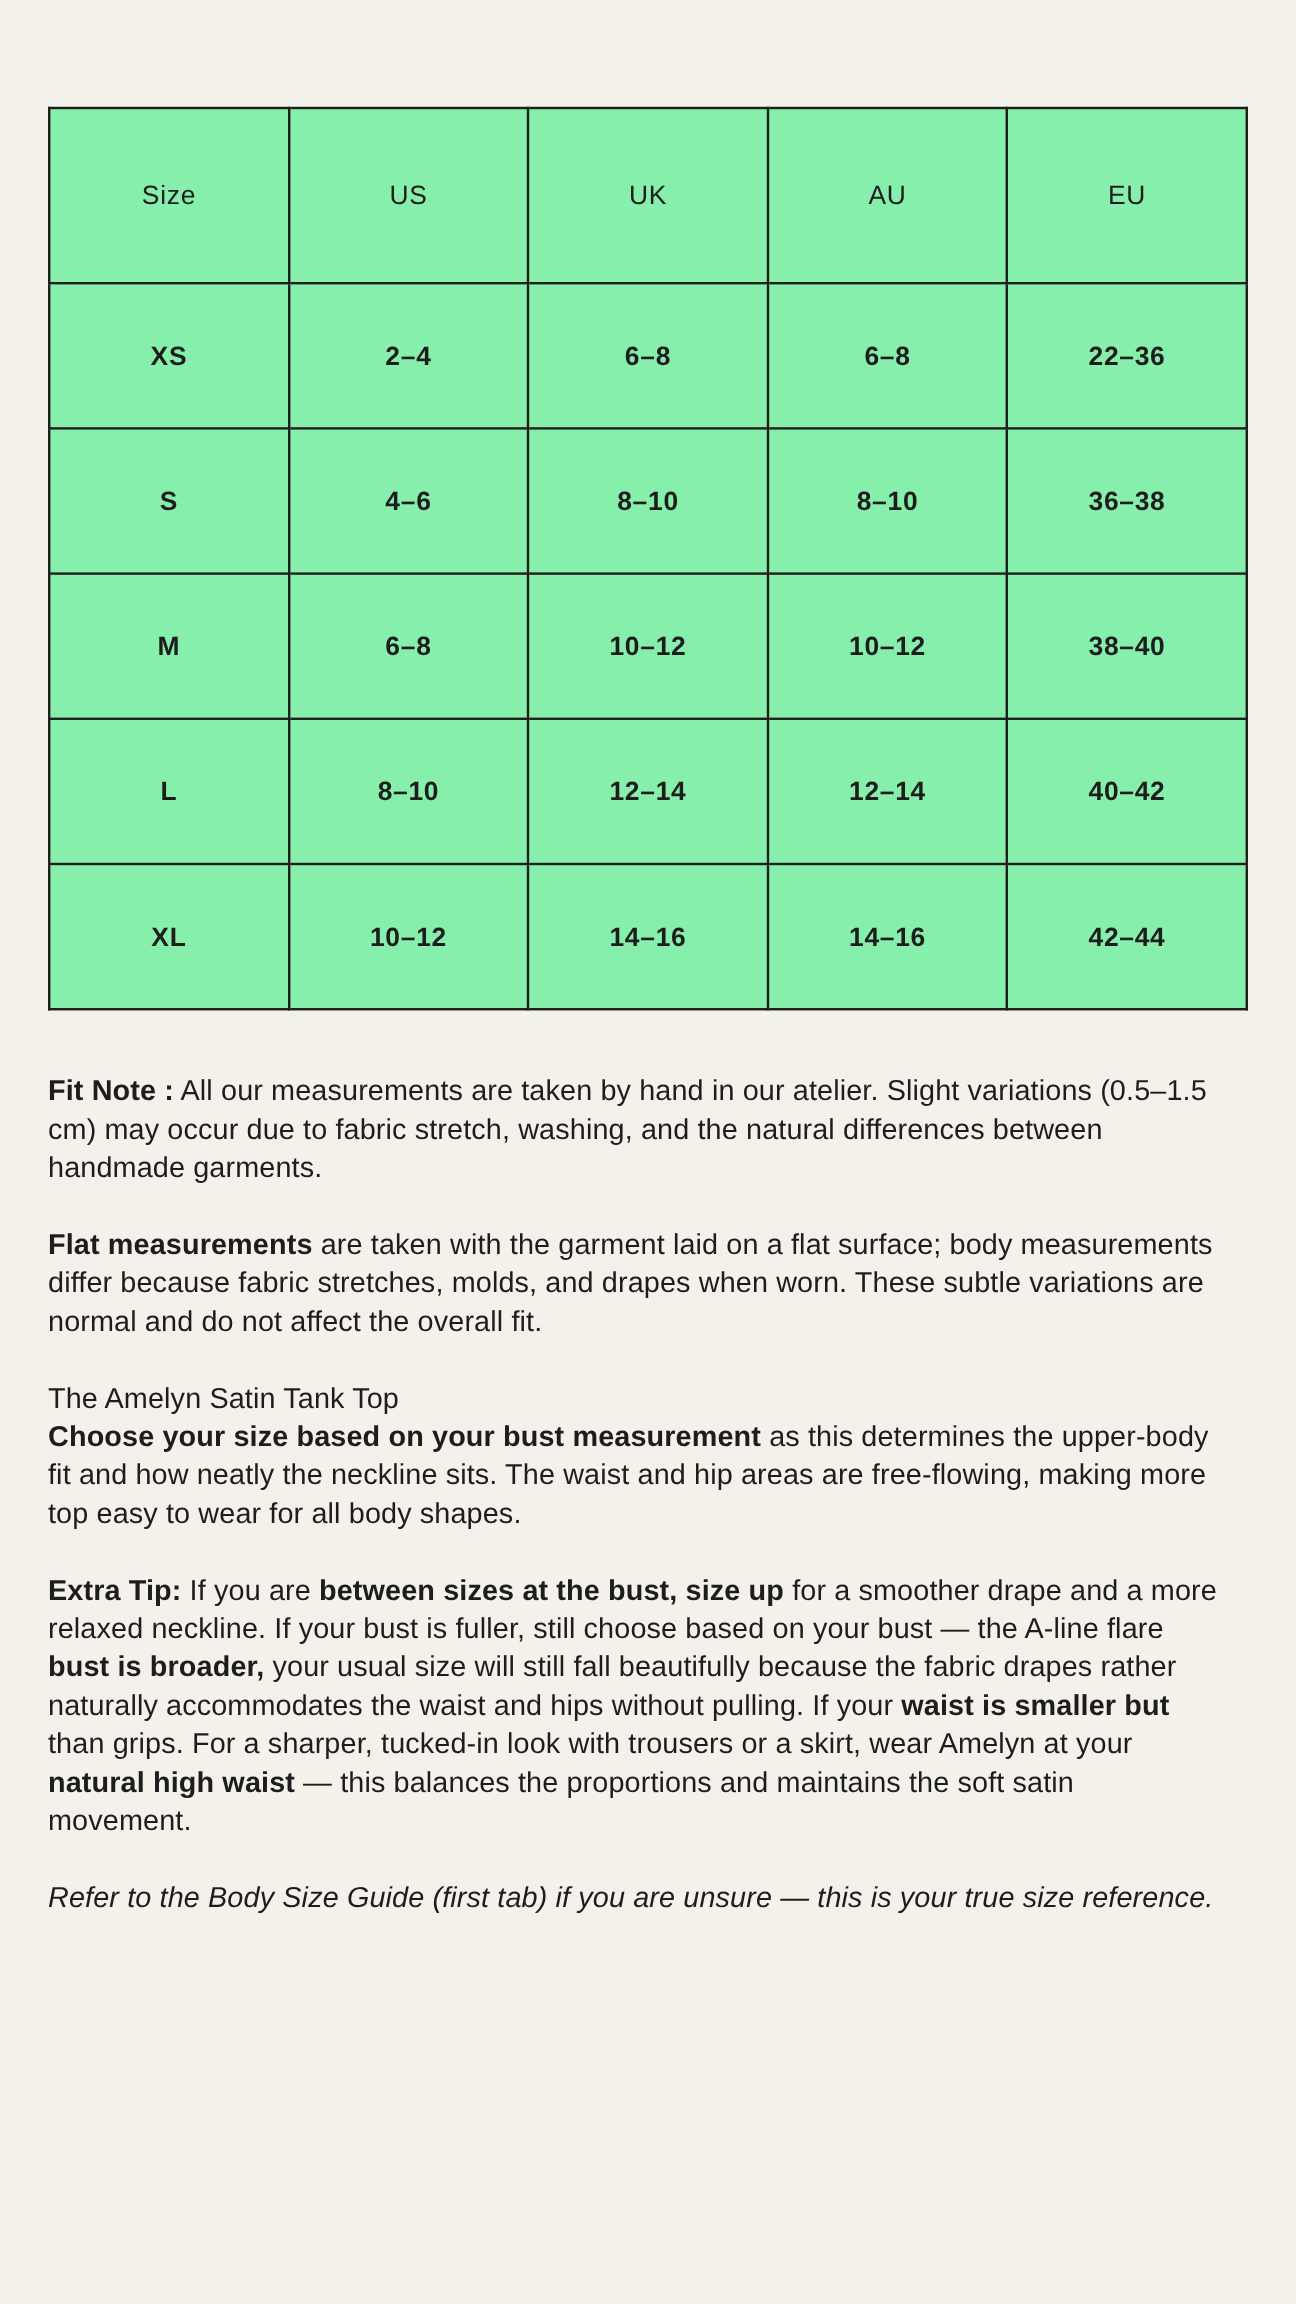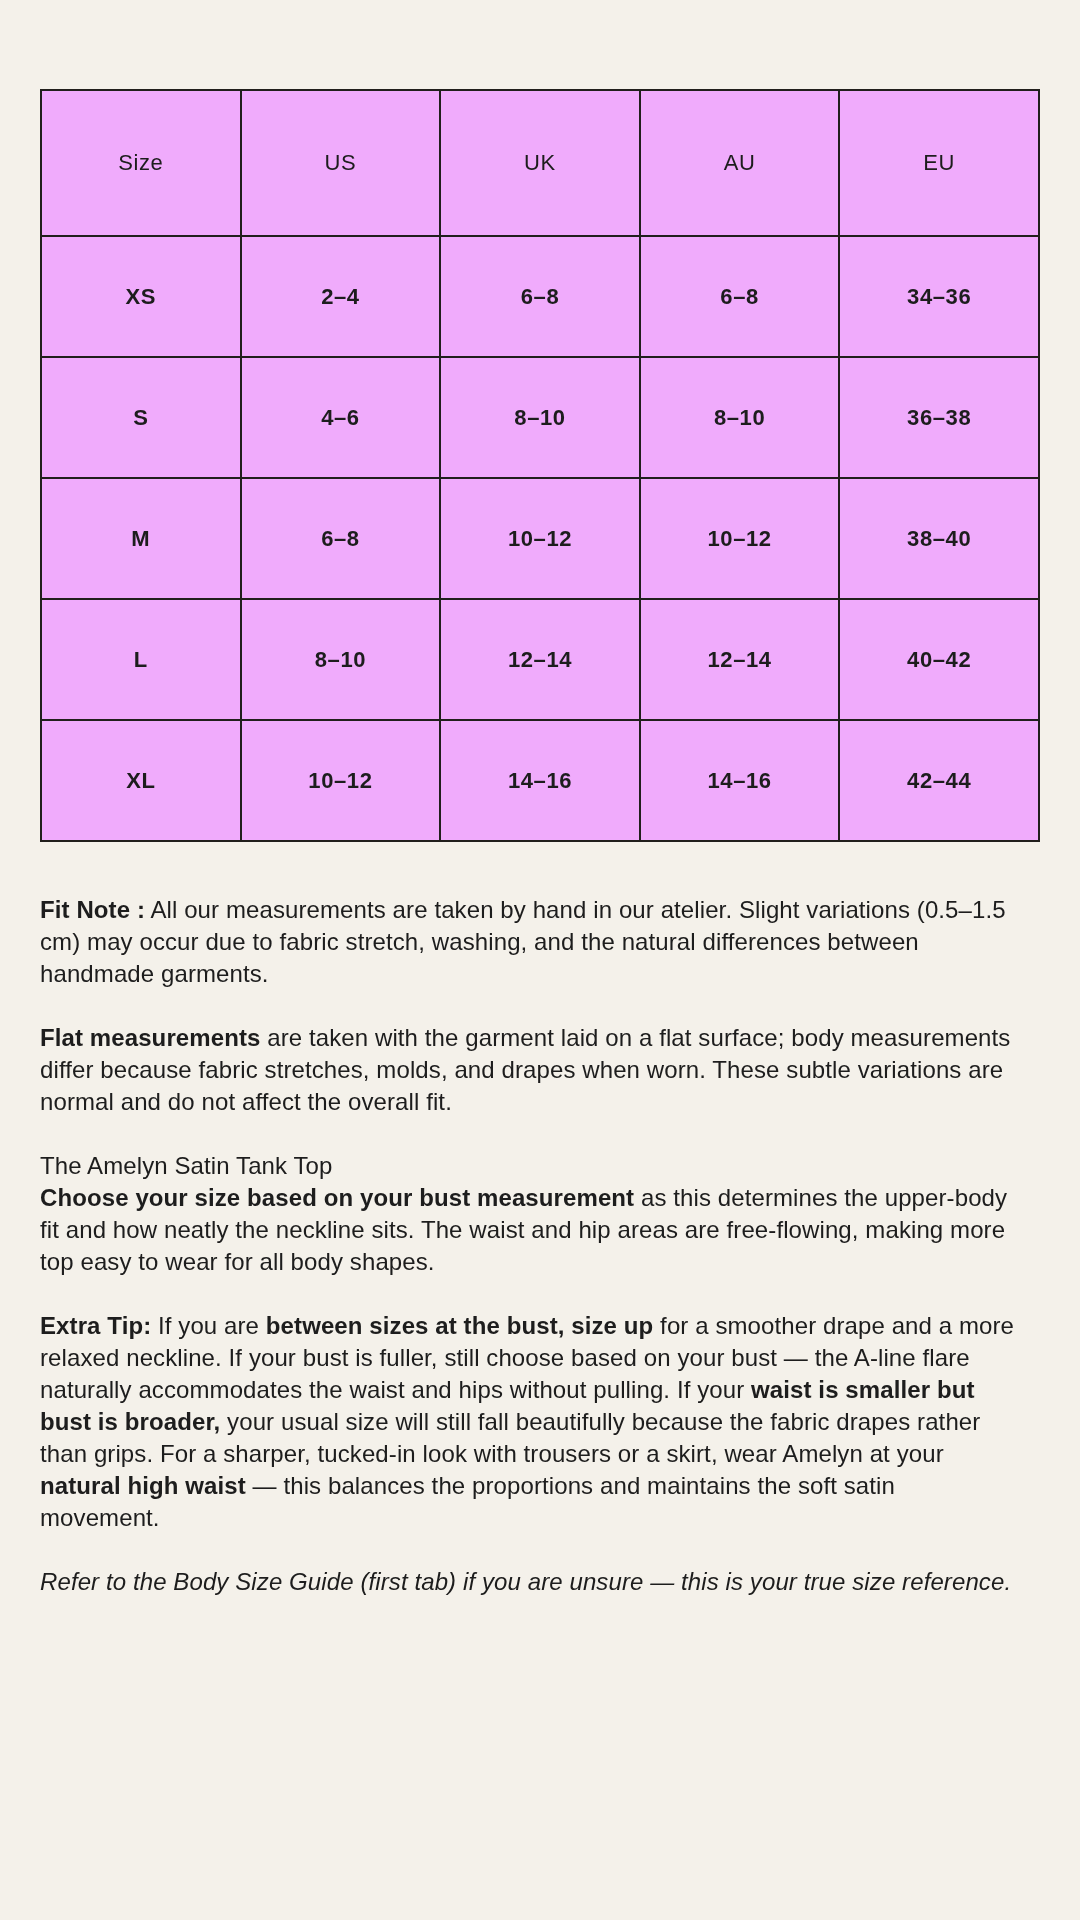--- a/index.html
+++ b/index.html
@@ -17,21 +17,21 @@
   .page {
     box-sizing: border-box;
     width: 1080px;
     height: 1920px;
     padding: 89px 40px 0 40px;
   }
   table.size-chart {
     width: 100%;
     border-collapse: collapse;
     table-layout: fixed;
-    background: #f0abfc;
+    background: #86efac;
   }
   table.size-chart th,
   table.size-chart td {
     border: 2px solid #211f1c;
     text-align: center;
     vertical-align: middle;
     font-weight: 400;
     font-size: 22px;
     letter-spacing: 0.6px;
     color: #1d1d1d;
@@ -70,21 +70,21 @@
           <th>AU</th>
           <th>EU</th>
         </tr>
     </thead>
     <tbody>
         <tr>
           <td>XS</td>
           <td>2–4</td>
           <td>6–8</td>
           <td>6–8</td>
-          <td>34–36</td>
+          <td>22–36</td>
         </tr>
         <tr>
           <td>S</td>
           <td>4–6</td>
           <td>8–10</td>
           <td>8–10</td>
           <td>36–38</td>
         </tr>
         <tr>
           <td>M</td>
@@ -123,22 +123,22 @@
       </p>
       <p>
         <span class="line"><span>The Amelyn Satin Tank Top</span></span>
         <span class="line"><b>Choose your size based on your bust measurement</b><span> as this determines the upper-body</span></span>
         <span class="line"><span>fit and how neatly the neckline sits. The waist and hip areas are free-flowing, making more</span></span>
         <span class="line"><span>top easy to wear for all body shapes.</span></span>
       </p>
       <p>
         <span class="line"><b>Extra Tip:</b><span> If you are </span><b>between sizes at the bust, size up</b><span> for a smoother drape and a more</span></span>
         <span class="line"><span>relaxed neckline. If your bust is fuller, still choose based on your bust — the A-line flare</span></span>
+        <span class="line"><b>bust is broader,</b><span> your usual size will still fall beautifully because the fabric drapes rather</span></span>
         <span class="line"><span>naturally accommodates the waist and hips without pulling. If your </span><b>waist is smaller but</b></span>
-        <span class="line"><b>bust is broader,</b><span> your usual size will still fall beautifully because the fabric drapes rather</span></span>
         <span class="line"><span>than grips. For a sharper, tucked-in look with trousers or a skirt, wear Amelyn at your</span></span>
         <span class="line"><b>natural high waist</b><span> — this balances the proportions and maintains the soft satin</span></span>
         <span class="line"><span>movement.</span></span>
       </p>
       <p class="italic">
         <span class="line"><span>Refer to the Body Size Guide (first tab) if you are unsure — this is your true size reference.</span></span>
       </p>
     </div>
 
 </div>

